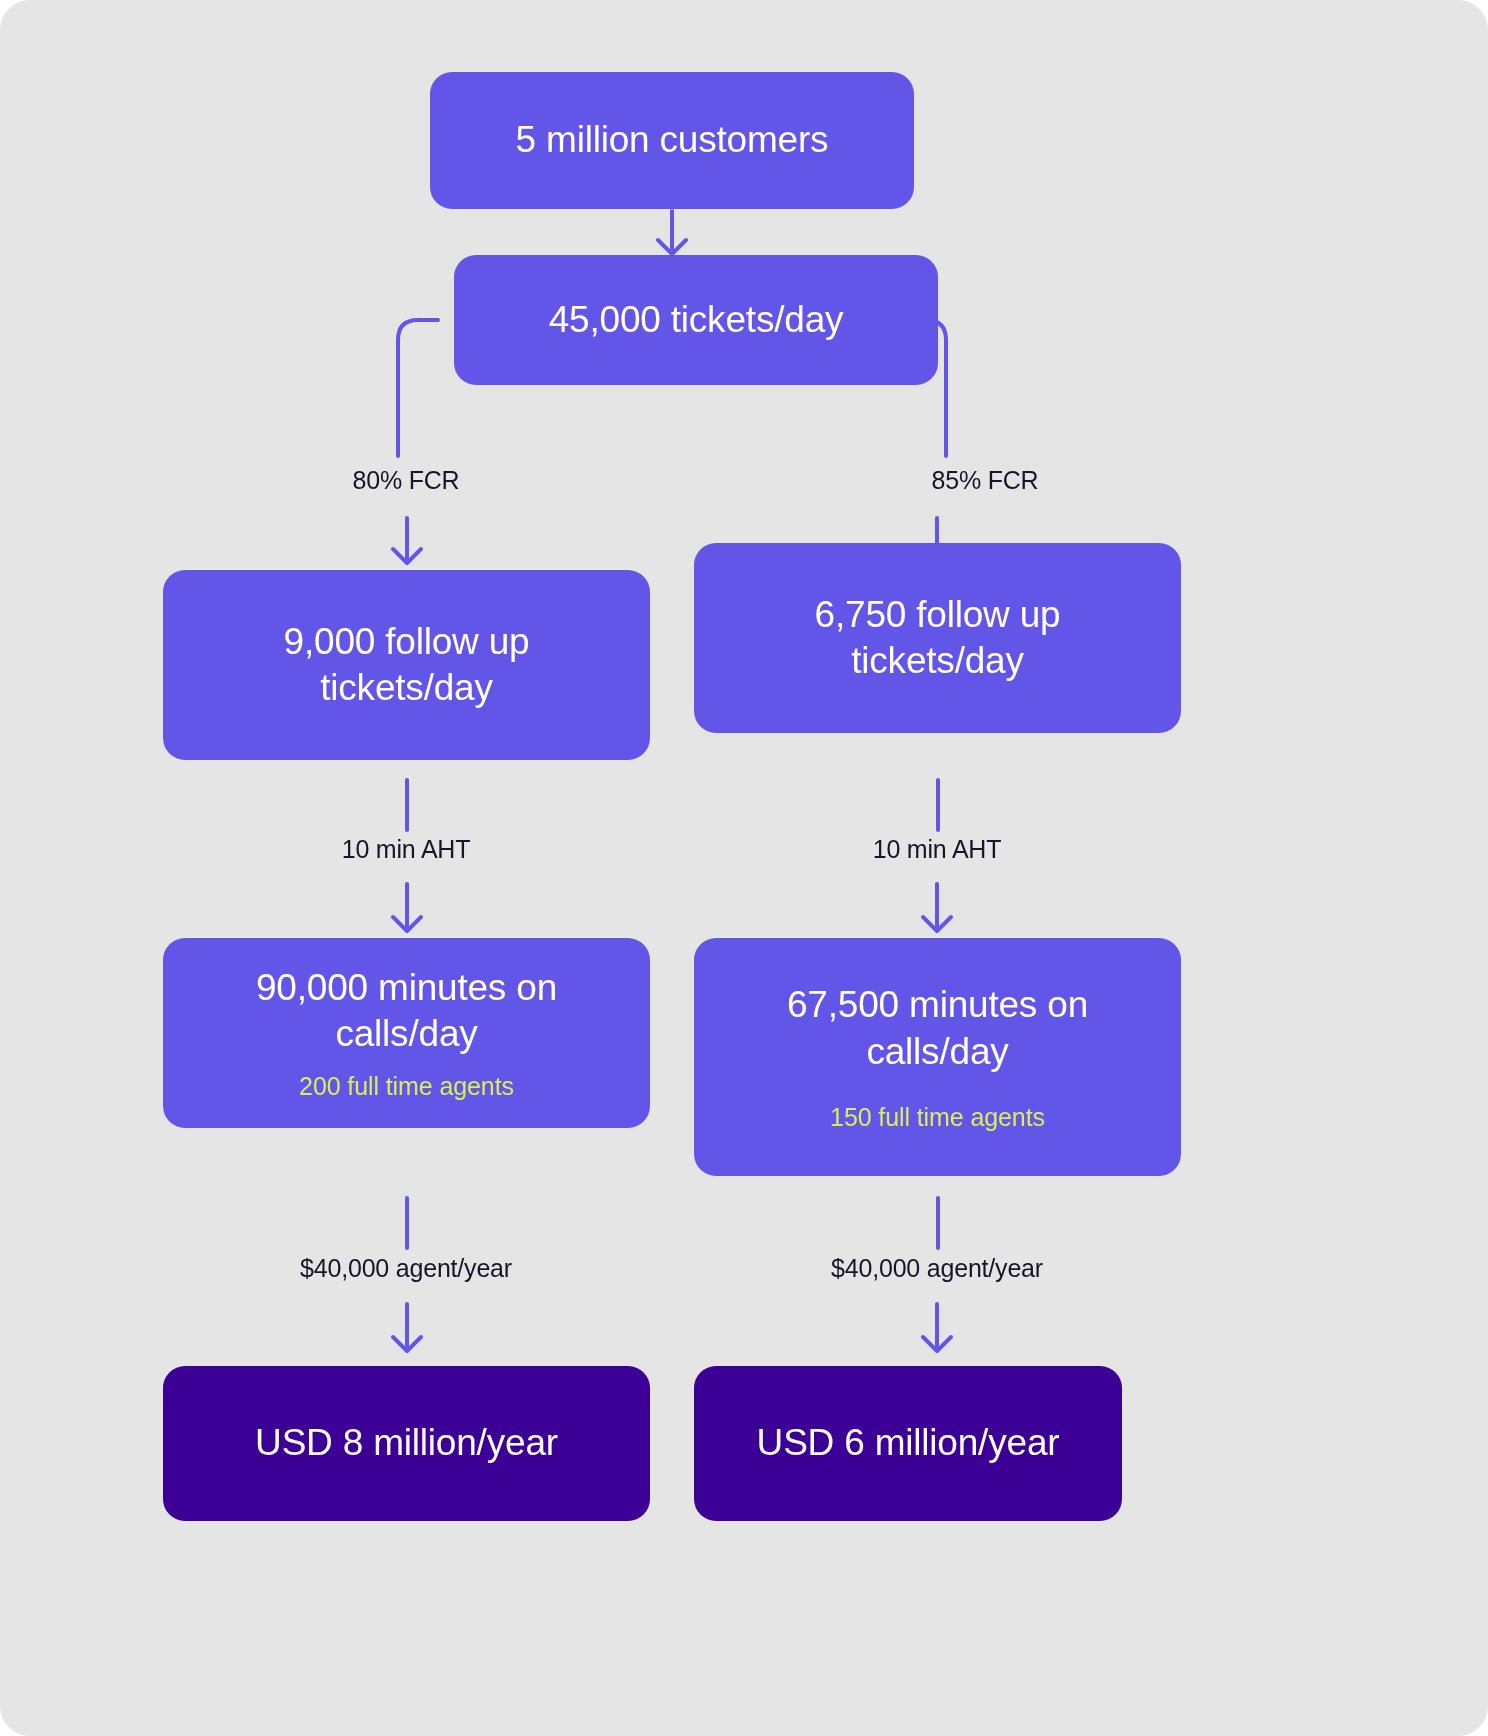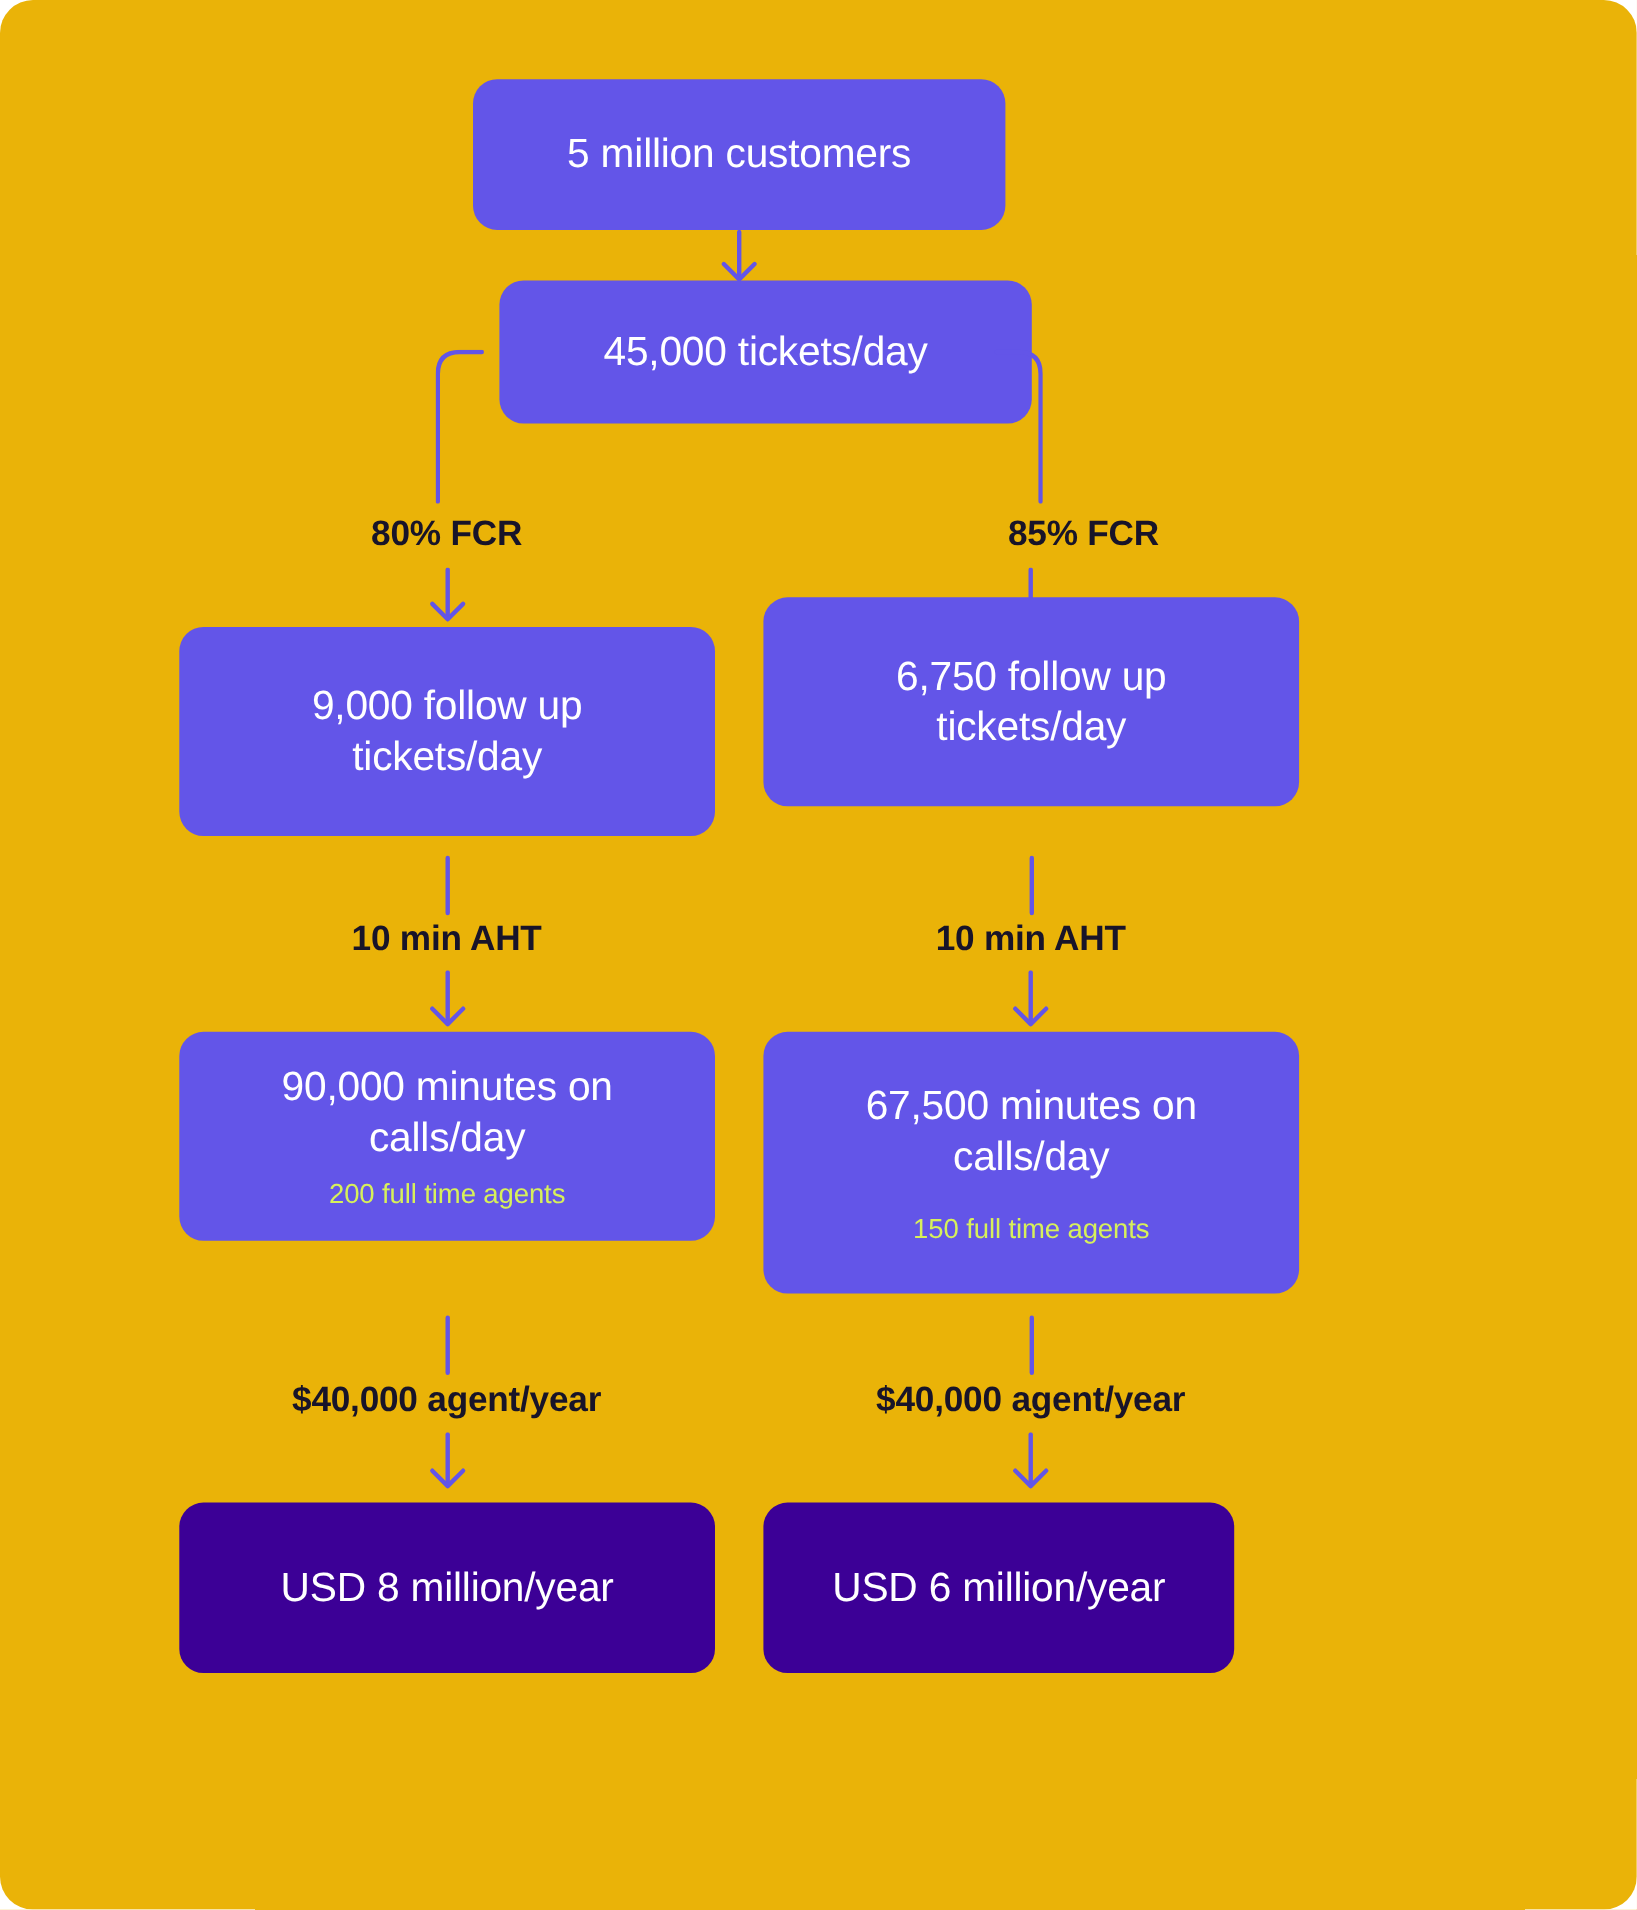--- a/index.html
+++ b/index.html
@@ -9,21 +9,21 @@
   }
   body {
     font-family: "Liberation Sans", sans-serif;
     -webkit-font-smoothing: antialiased;
   }
 
   .canvas {
     position: relative;
     width: 1488px;
     height: 1736px;
-    background: #eab308;
+    background: #e5e5e5;
     border-radius: 30px;
     overflow: hidden;
     box-sizing: border-box;
     padding-left: 20px;
   }
 
   
   .node {
     position: absolute;
     box-sizing: border-box;
@@ -66,22 +66,22 @@
   #node-cost-l       { left: 163px;  top: 1366px; width: 487px;  height: 155px; }
   #node-cost-r       { left: 694px;  top: 1366px; width: 428px;  height: 155px; }
 
   
   .connector {
     position: absolute;
     pointer-events: none;
   }
   .edge-label {
     position: absolute;
-    font-size: 32px;
-    font-weight: 700;
+    font-size: 25px;
+    font-weight: 400;
     letter-spacing: -0.2px;
     color: #181429;
     white-space: nowrap;
     text-align: center;
     transform: translateX(-50%);
   }
 
   
   .stem {
     position: absolute;

